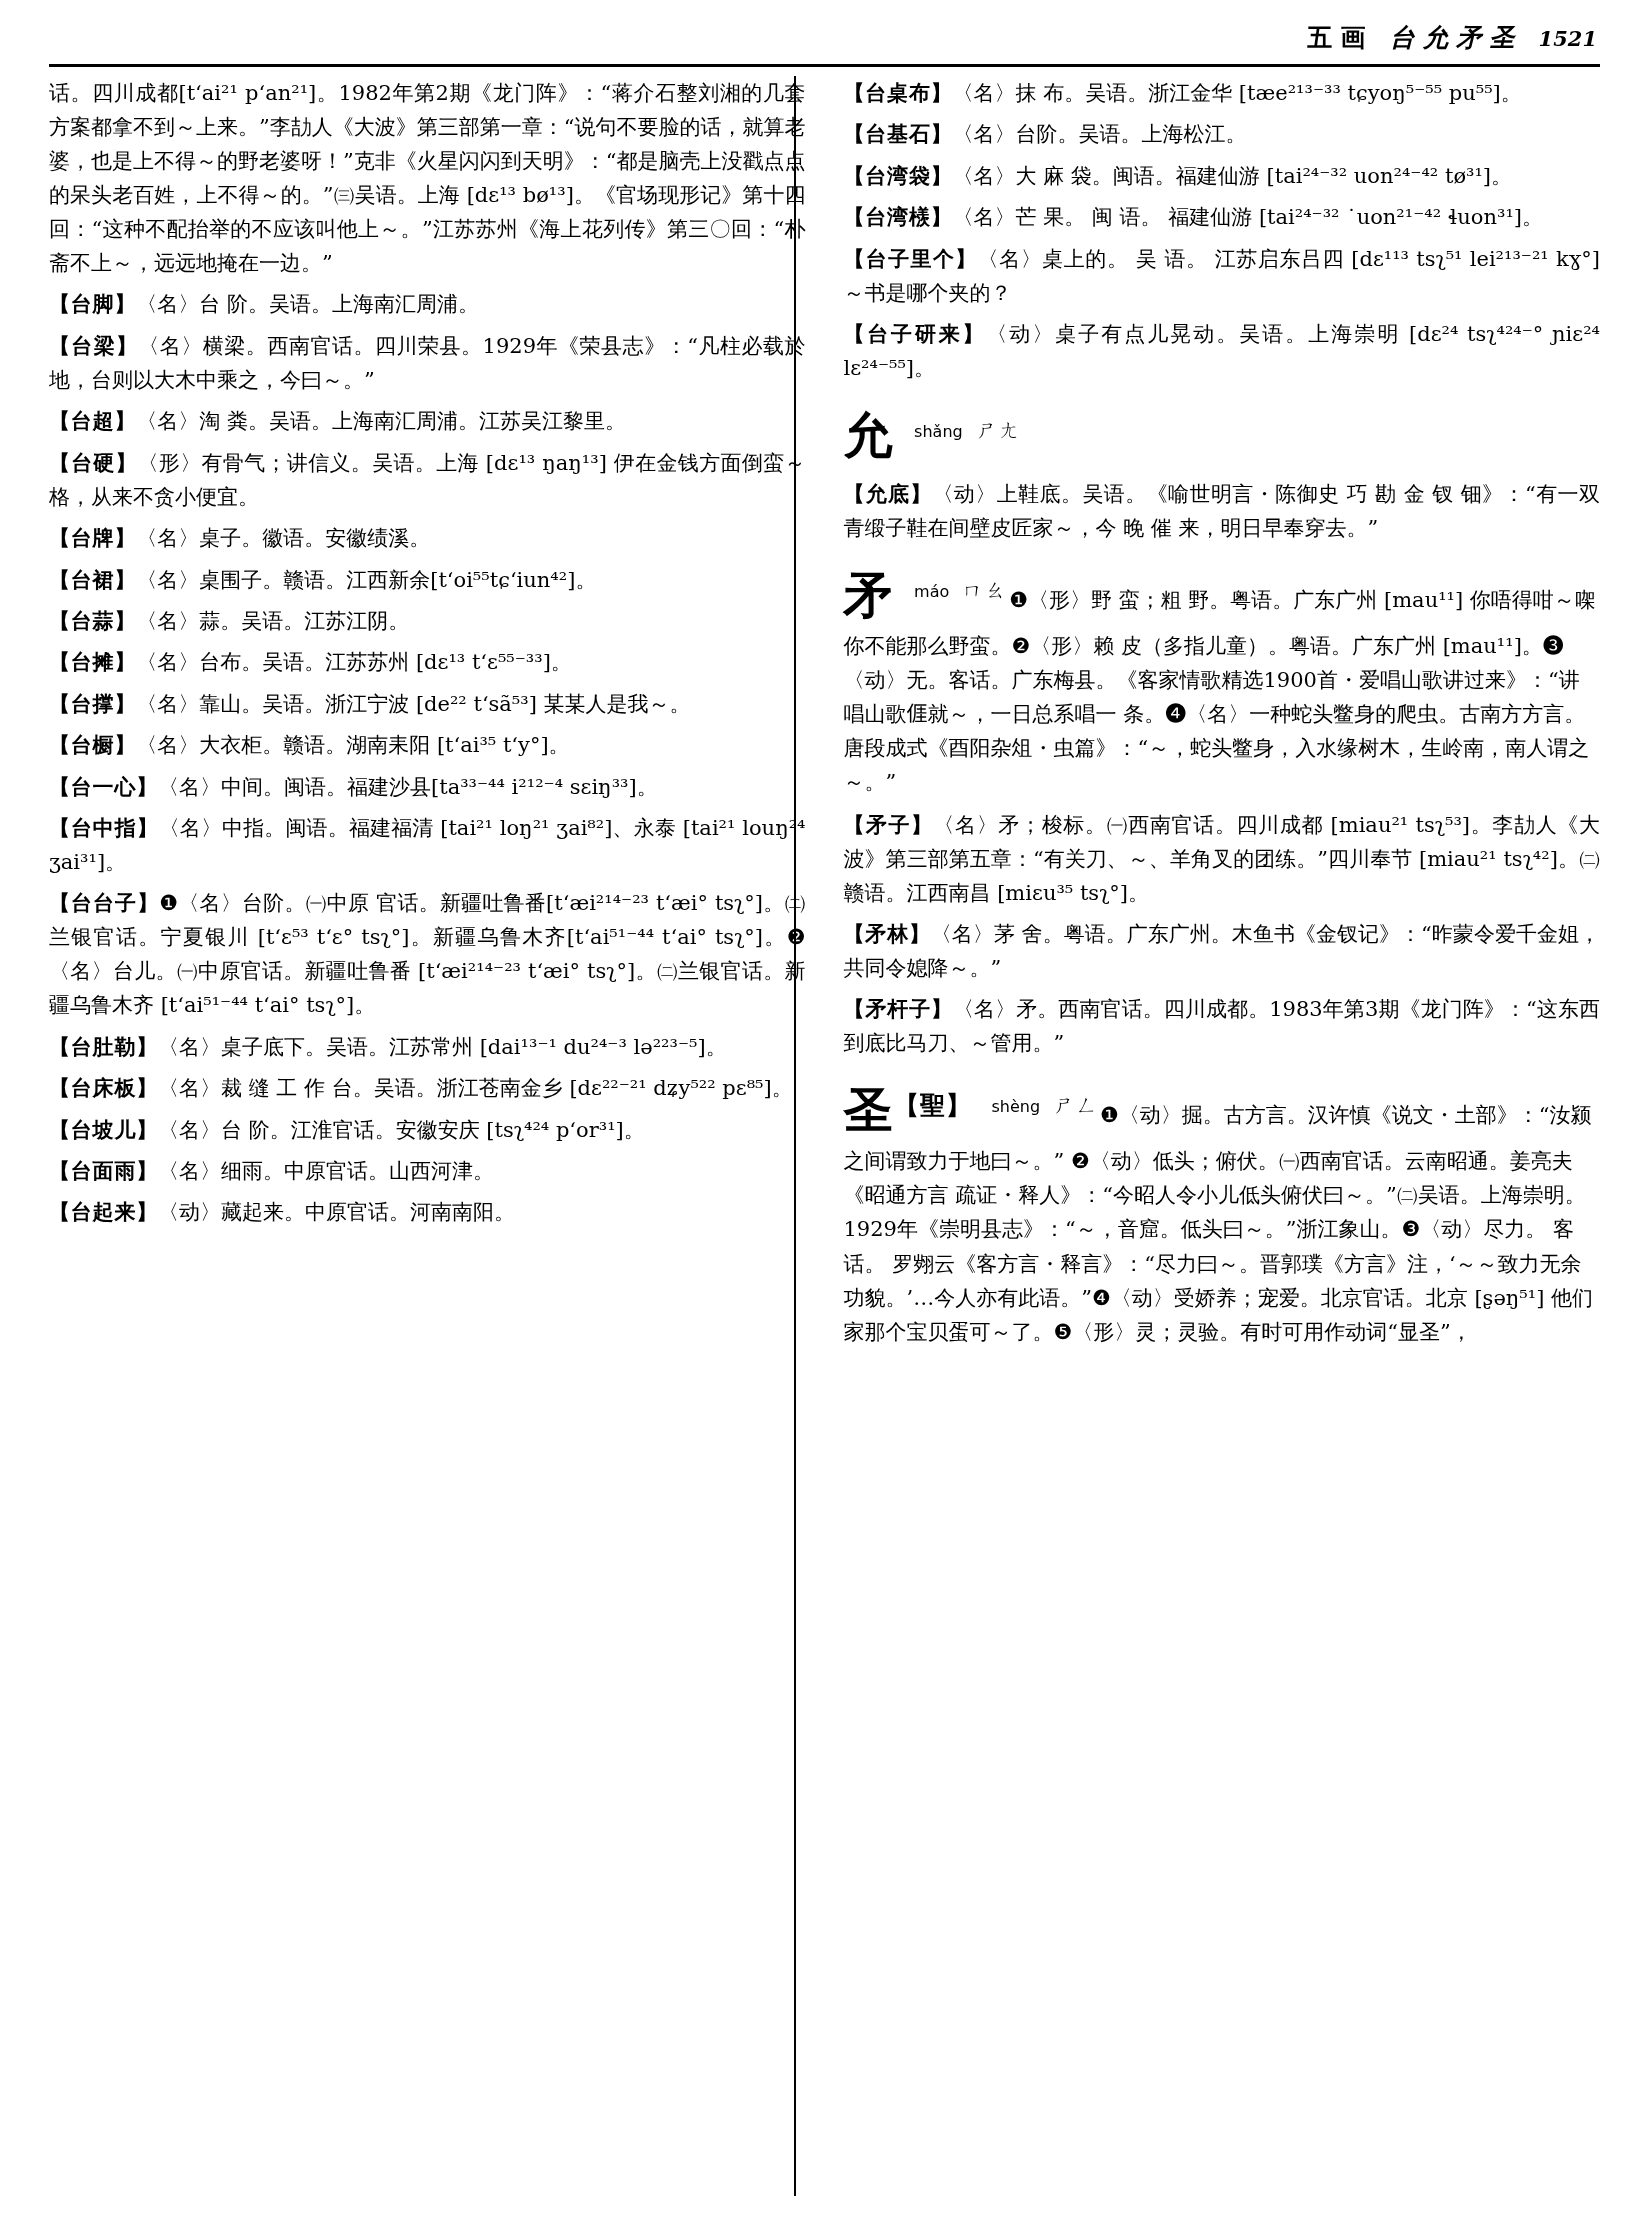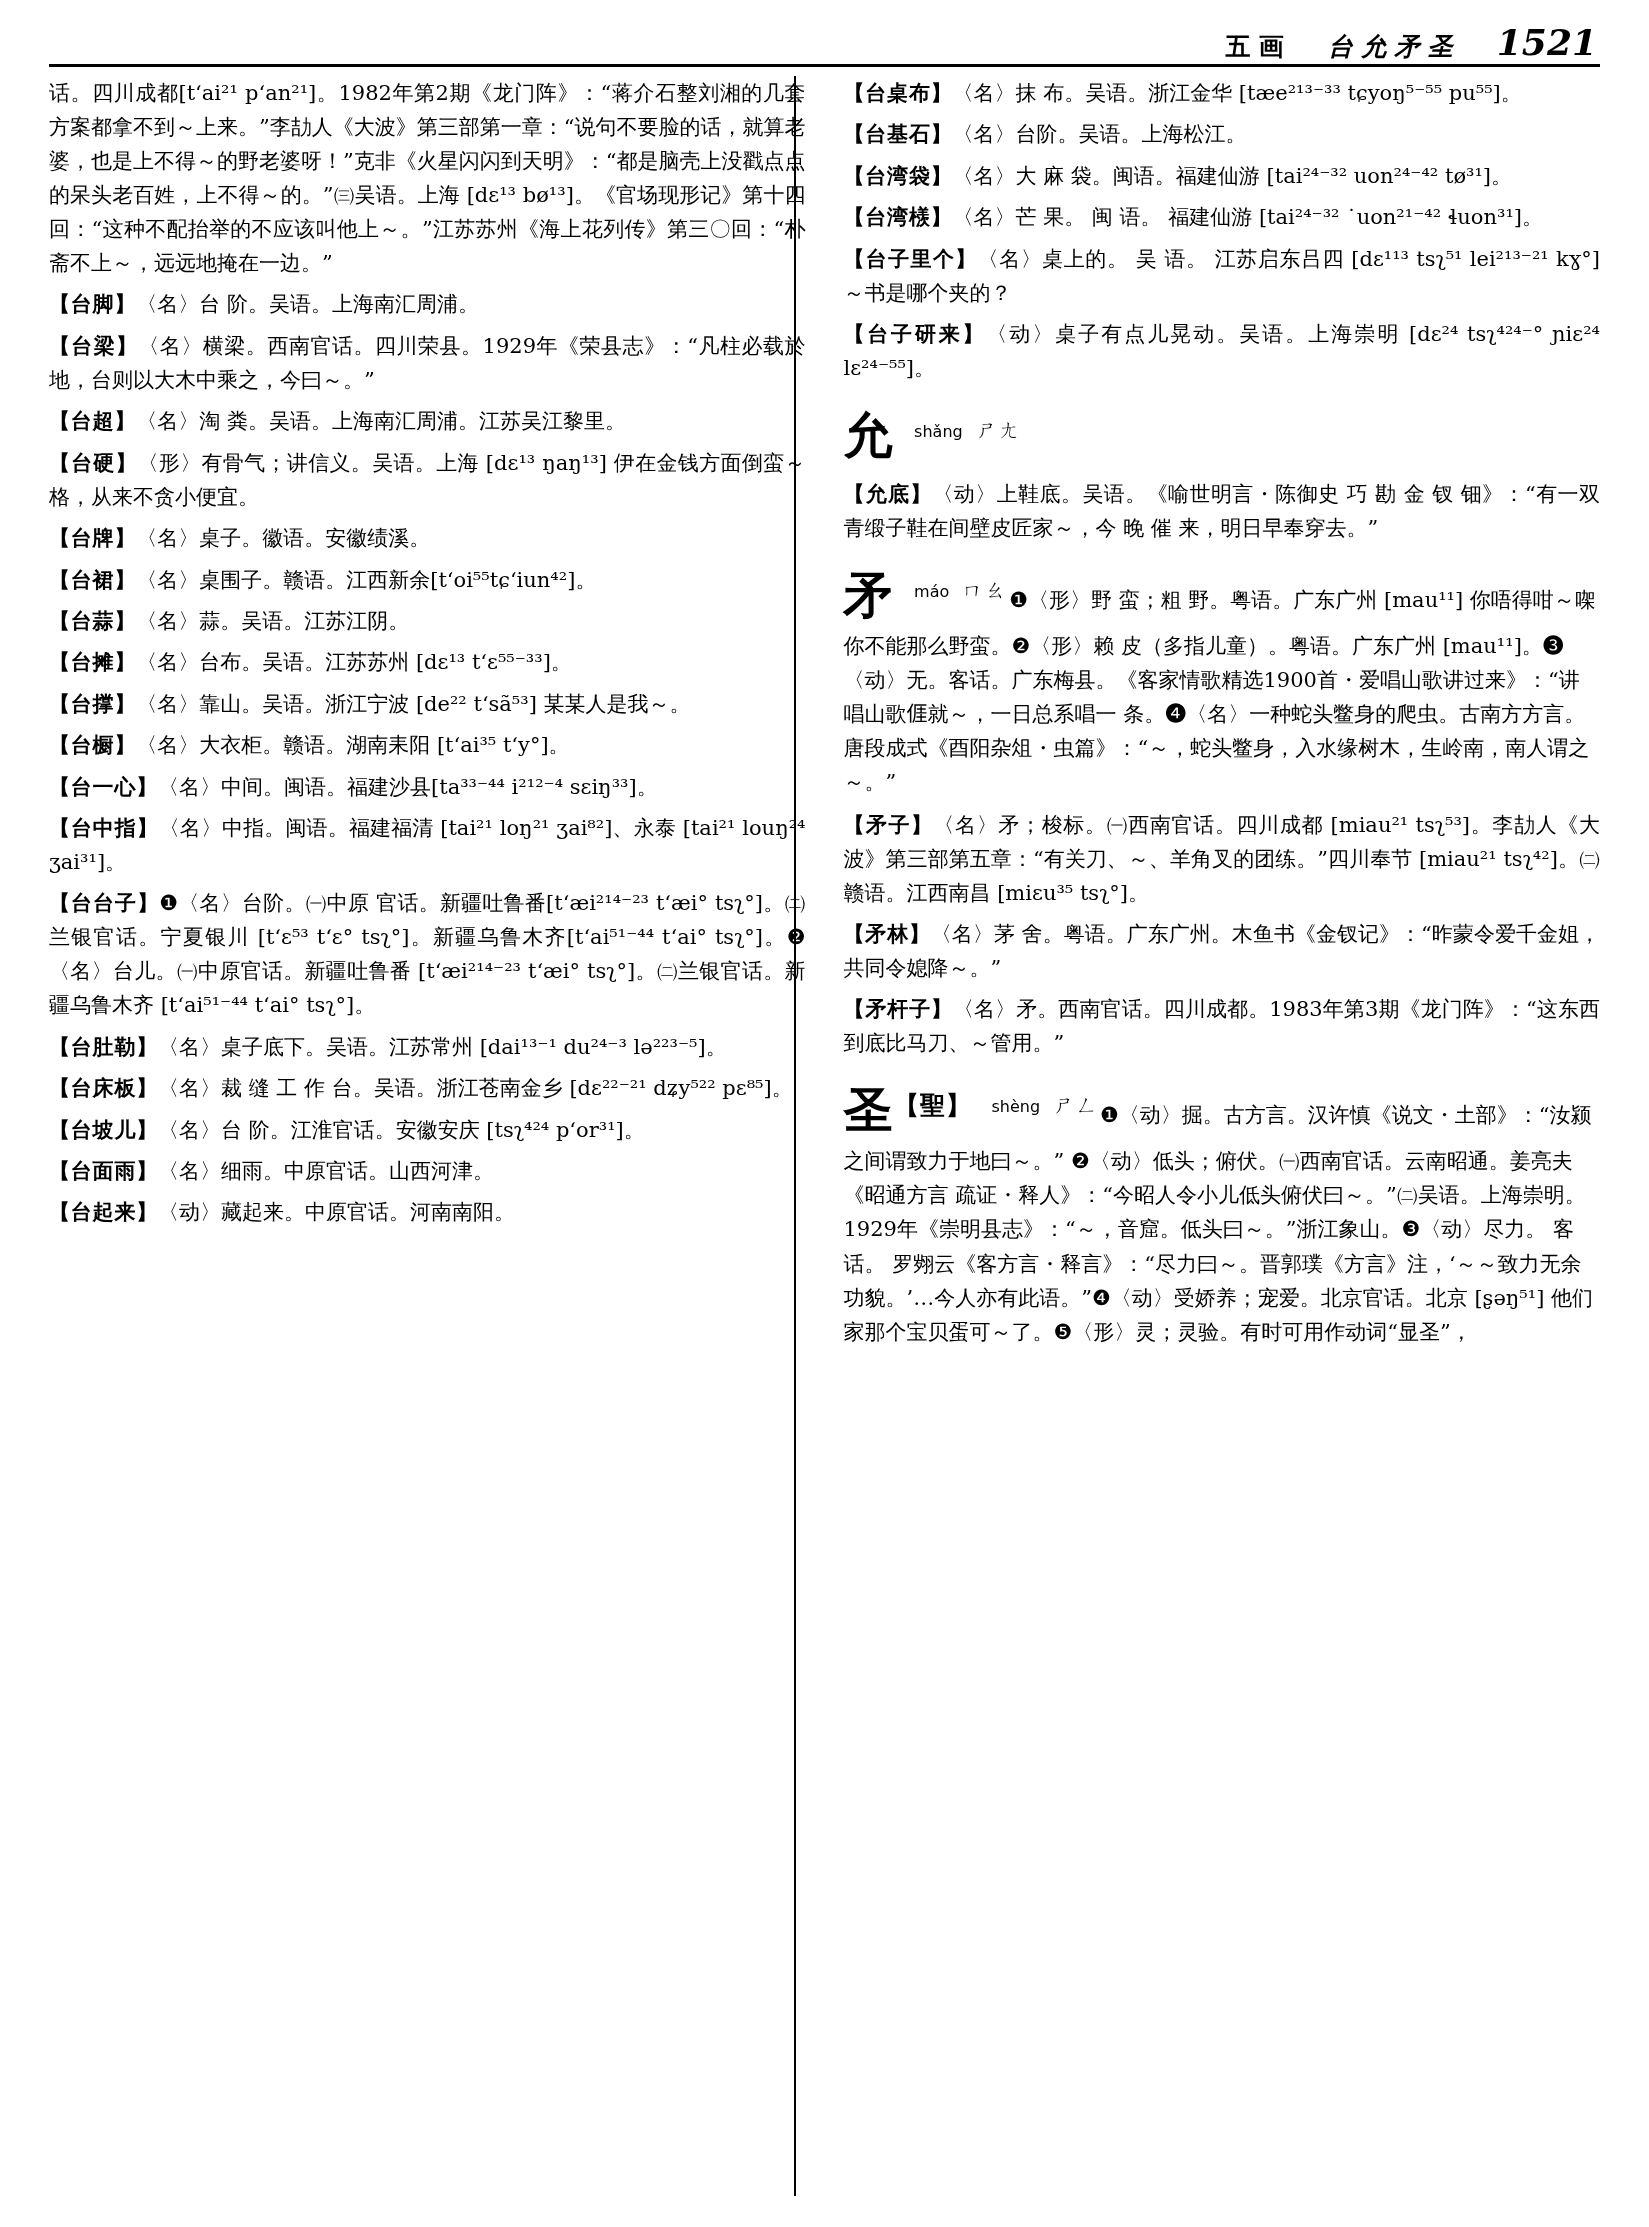--- a/index.html
+++ b/index.html
@@ -23,30 +23,30 @@
     box-sizing: border-box;
     padding: 21.4px 49px 16.5px 49px;
   }
   
   .runhead {
     position: absolute;
     right: 53px;
     top: 21.4px;
     display: flex;
     align-items: baseline;
-    gap: 36px;
+    gap: 16px;
     font-size: 25px;
     font-weight: bold;
     letter-spacing: 1.6px;
   }
   .runhead .rh-sect { letter-spacing: 8.2px; }
   .runhead .rh-chars { letter-spacing: 8.2px; font-style: italic; }
   .runhead .rh-page {
     font-family: "DejaVu Serif", serif;
-    font-size: 36px;
+    font-size: 21px;
     font-style: italic;
     letter-spacing: 0;
   }
   .rule {
     position: absolute;
     left: 49px;
     top: 64px;
     width: 1551px;
     height: 2.5px;
     background: #000;

